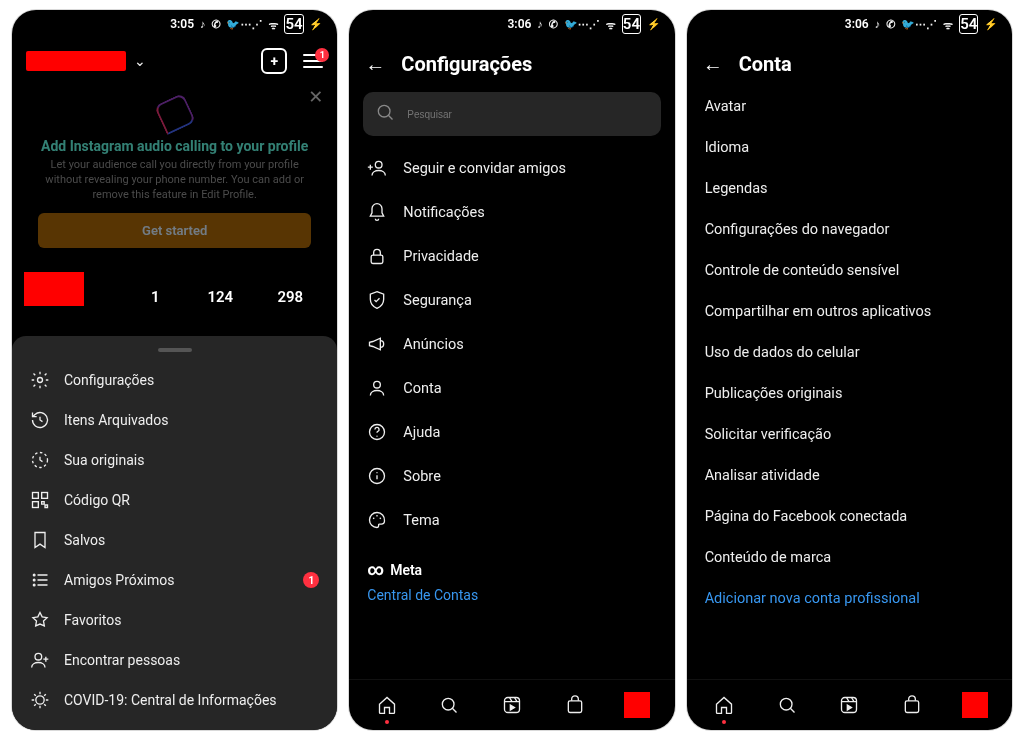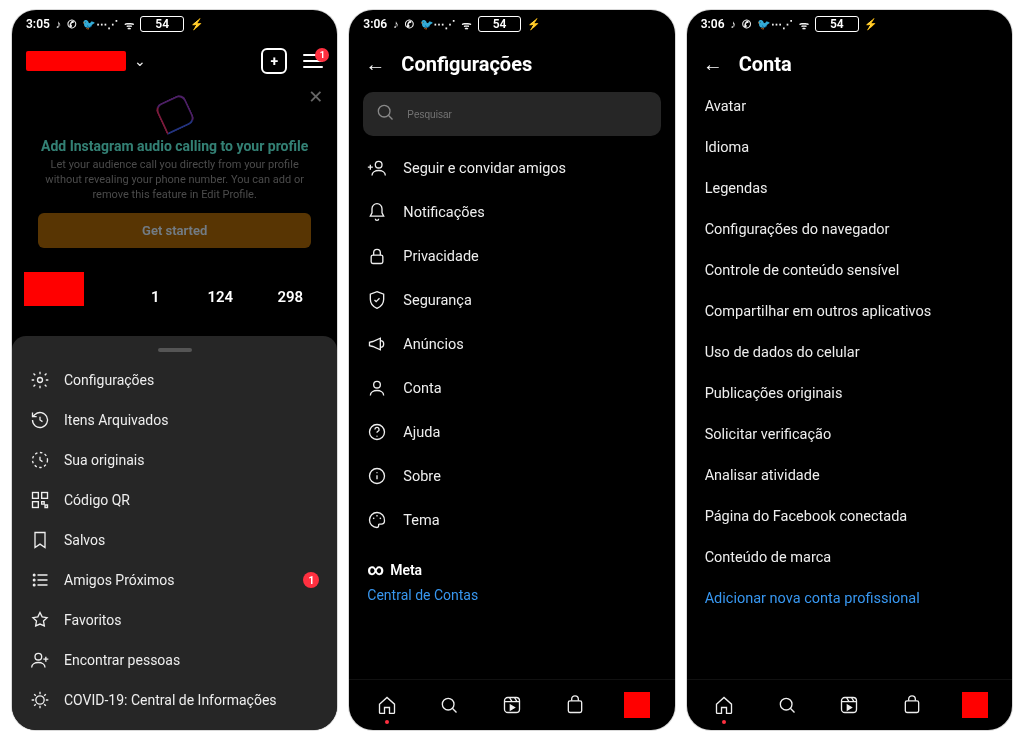--- a/index.html
+++ b/index.html
@@ -22,31 +22,31 @@
     position: relative;
     display: flex;
     flex-direction: column;
     box-shadow: 0 0 0 1px rgba(0,0,0,0.15);
   }
   
   .statusbar {
     height: 28px;
     display: flex;
     align-items: center;
-    justify-content: flex-start;
+    justify-content: flex-end;
     padding: 0 14px;
     color: #fff;
     font-size: 12px;
     font-weight: 600;
   }
   .statusbar .left, .statusbar .right { display:flex; align-items:center; gap:6px; }
   .sb-icon { font-size: 11px; opacity: 0.95; }
   .battery {
     display:inline-flex; align-items:center; gap:2px;
-    border:1px solid #fff; border-radius:3px; padding:0 14px; font-size:12px;
+    border:1px solid #fff; border-radius:3px; padding:0 0; font-size:15px;
   }
   .bolt { font-size: 11px; }
 
   
   .app-header {
     display:flex; align-items:center; gap:16px;
     padding: 14px 16px 10px 16px;
   }
   .app-header .title { color:#fff; font-size:20px; font-weight:700; }
   .back-arrow { color:#fff; font-size:20px; line-height:1; }

